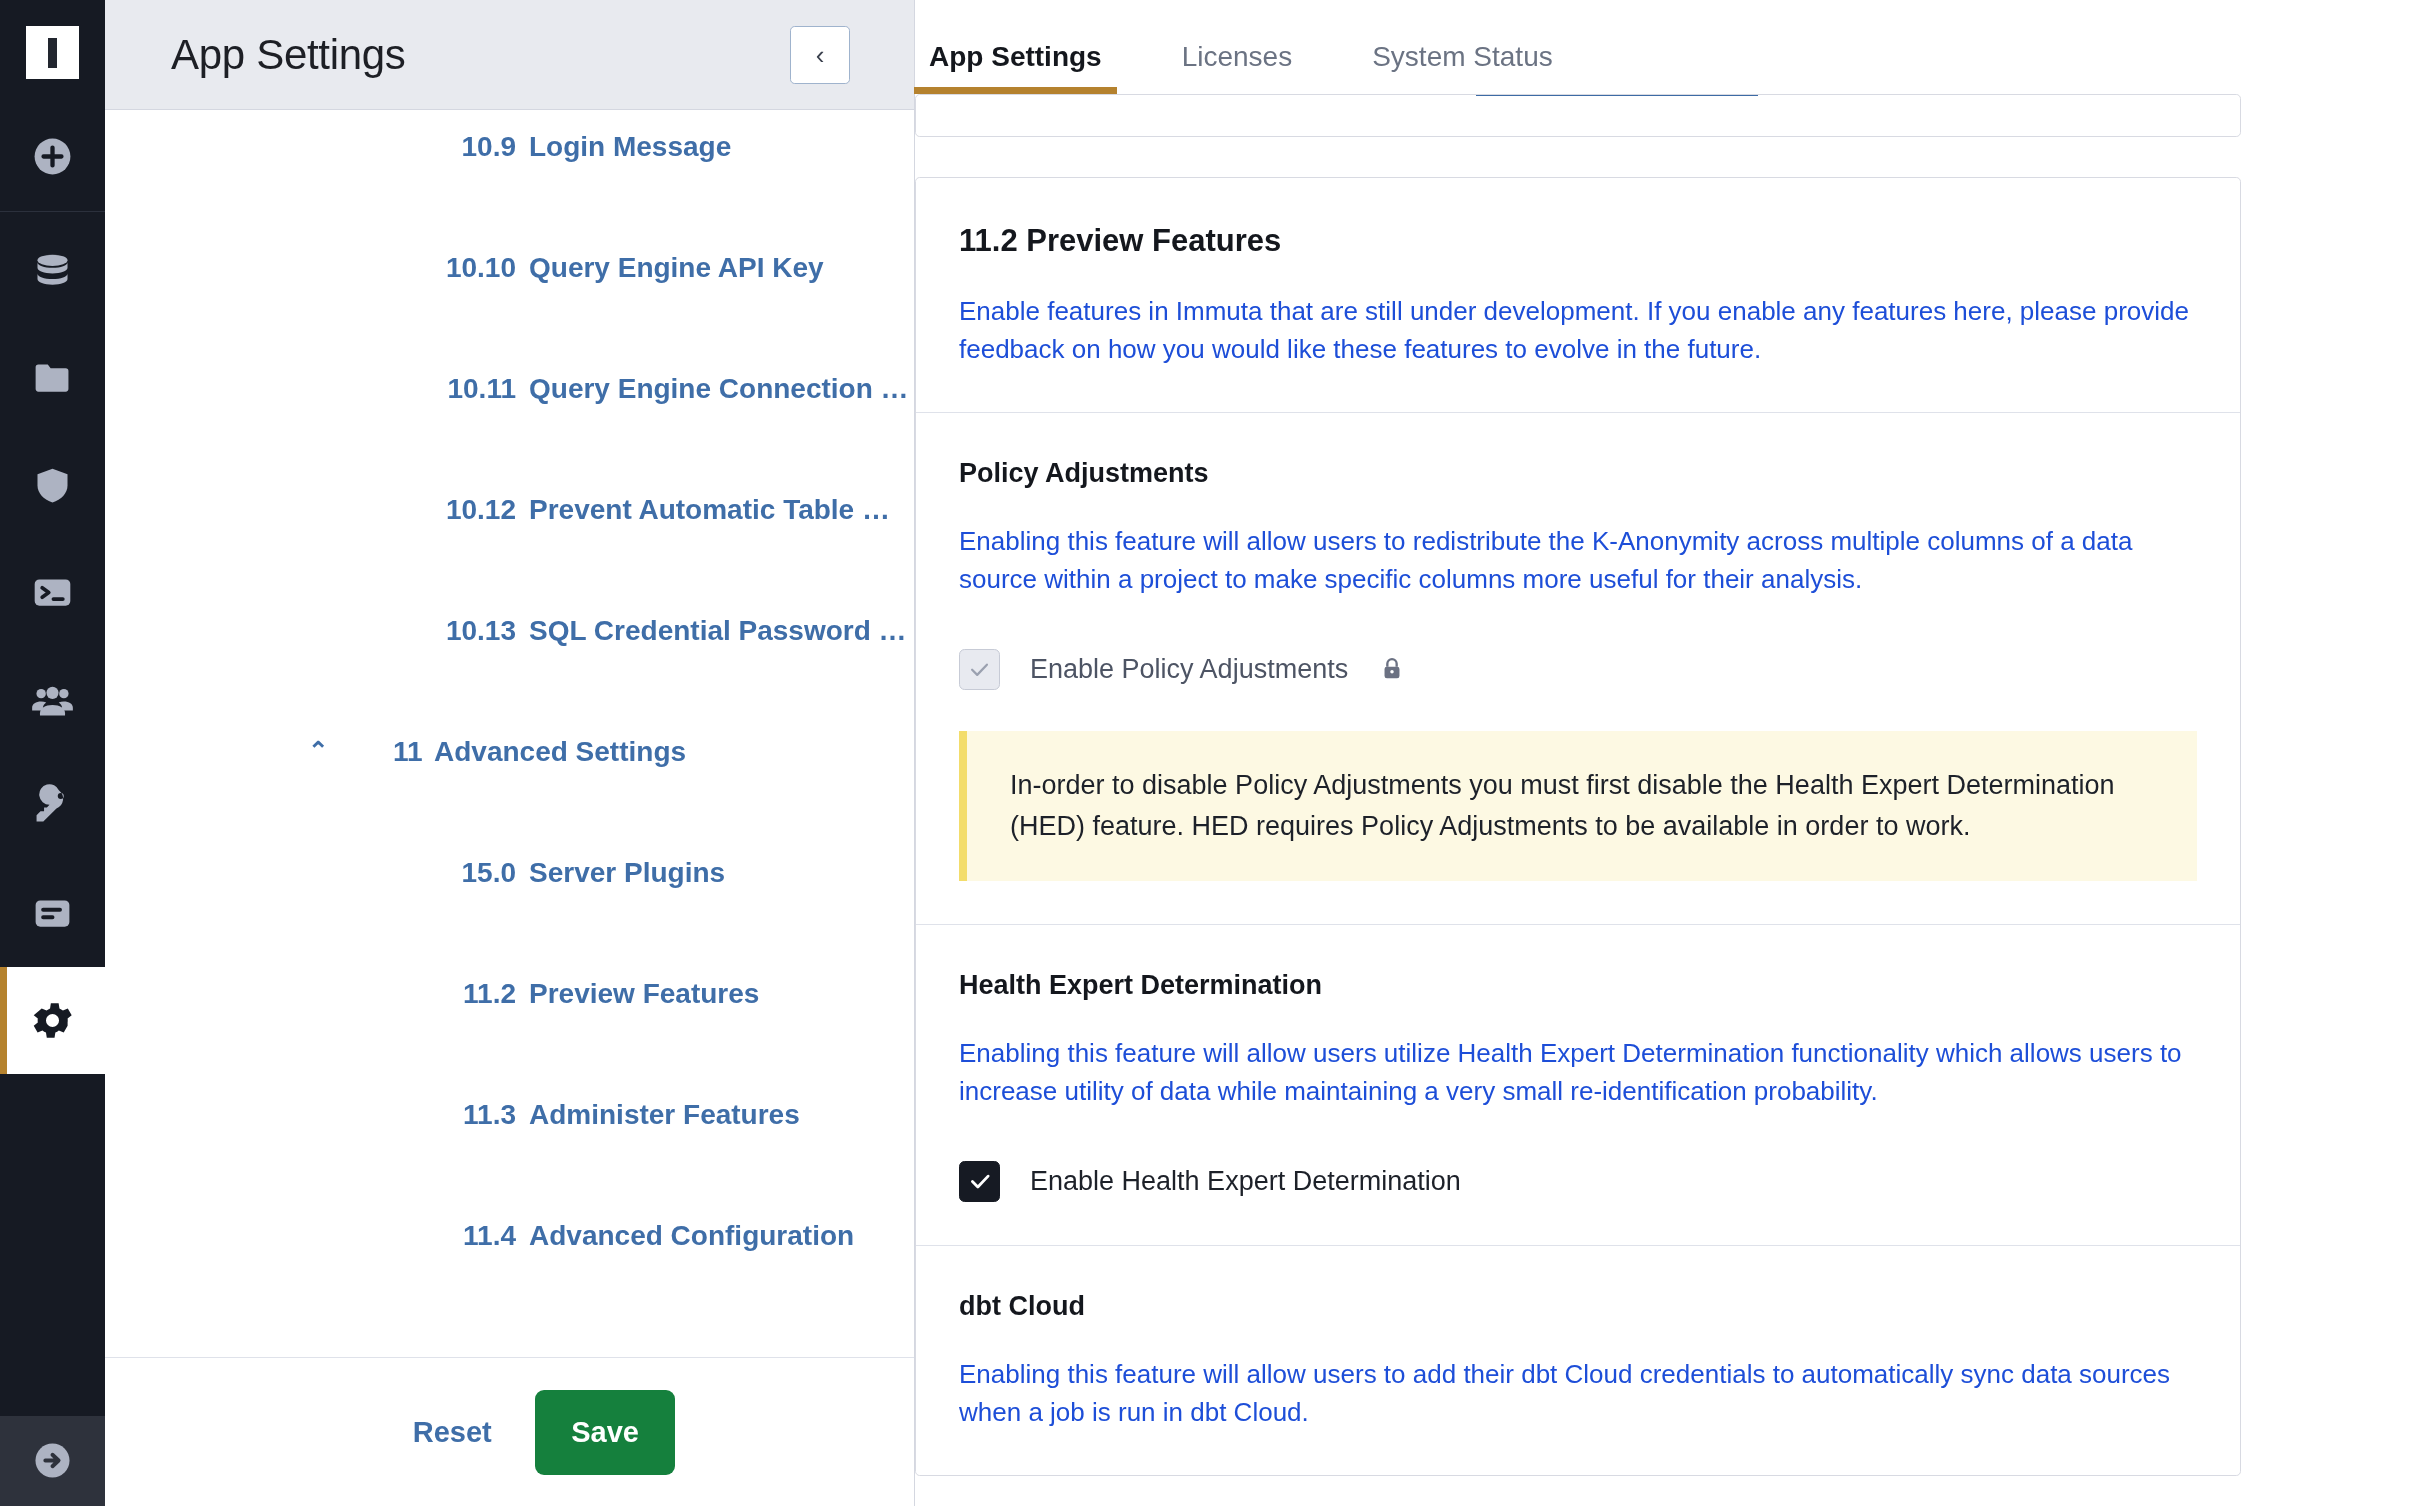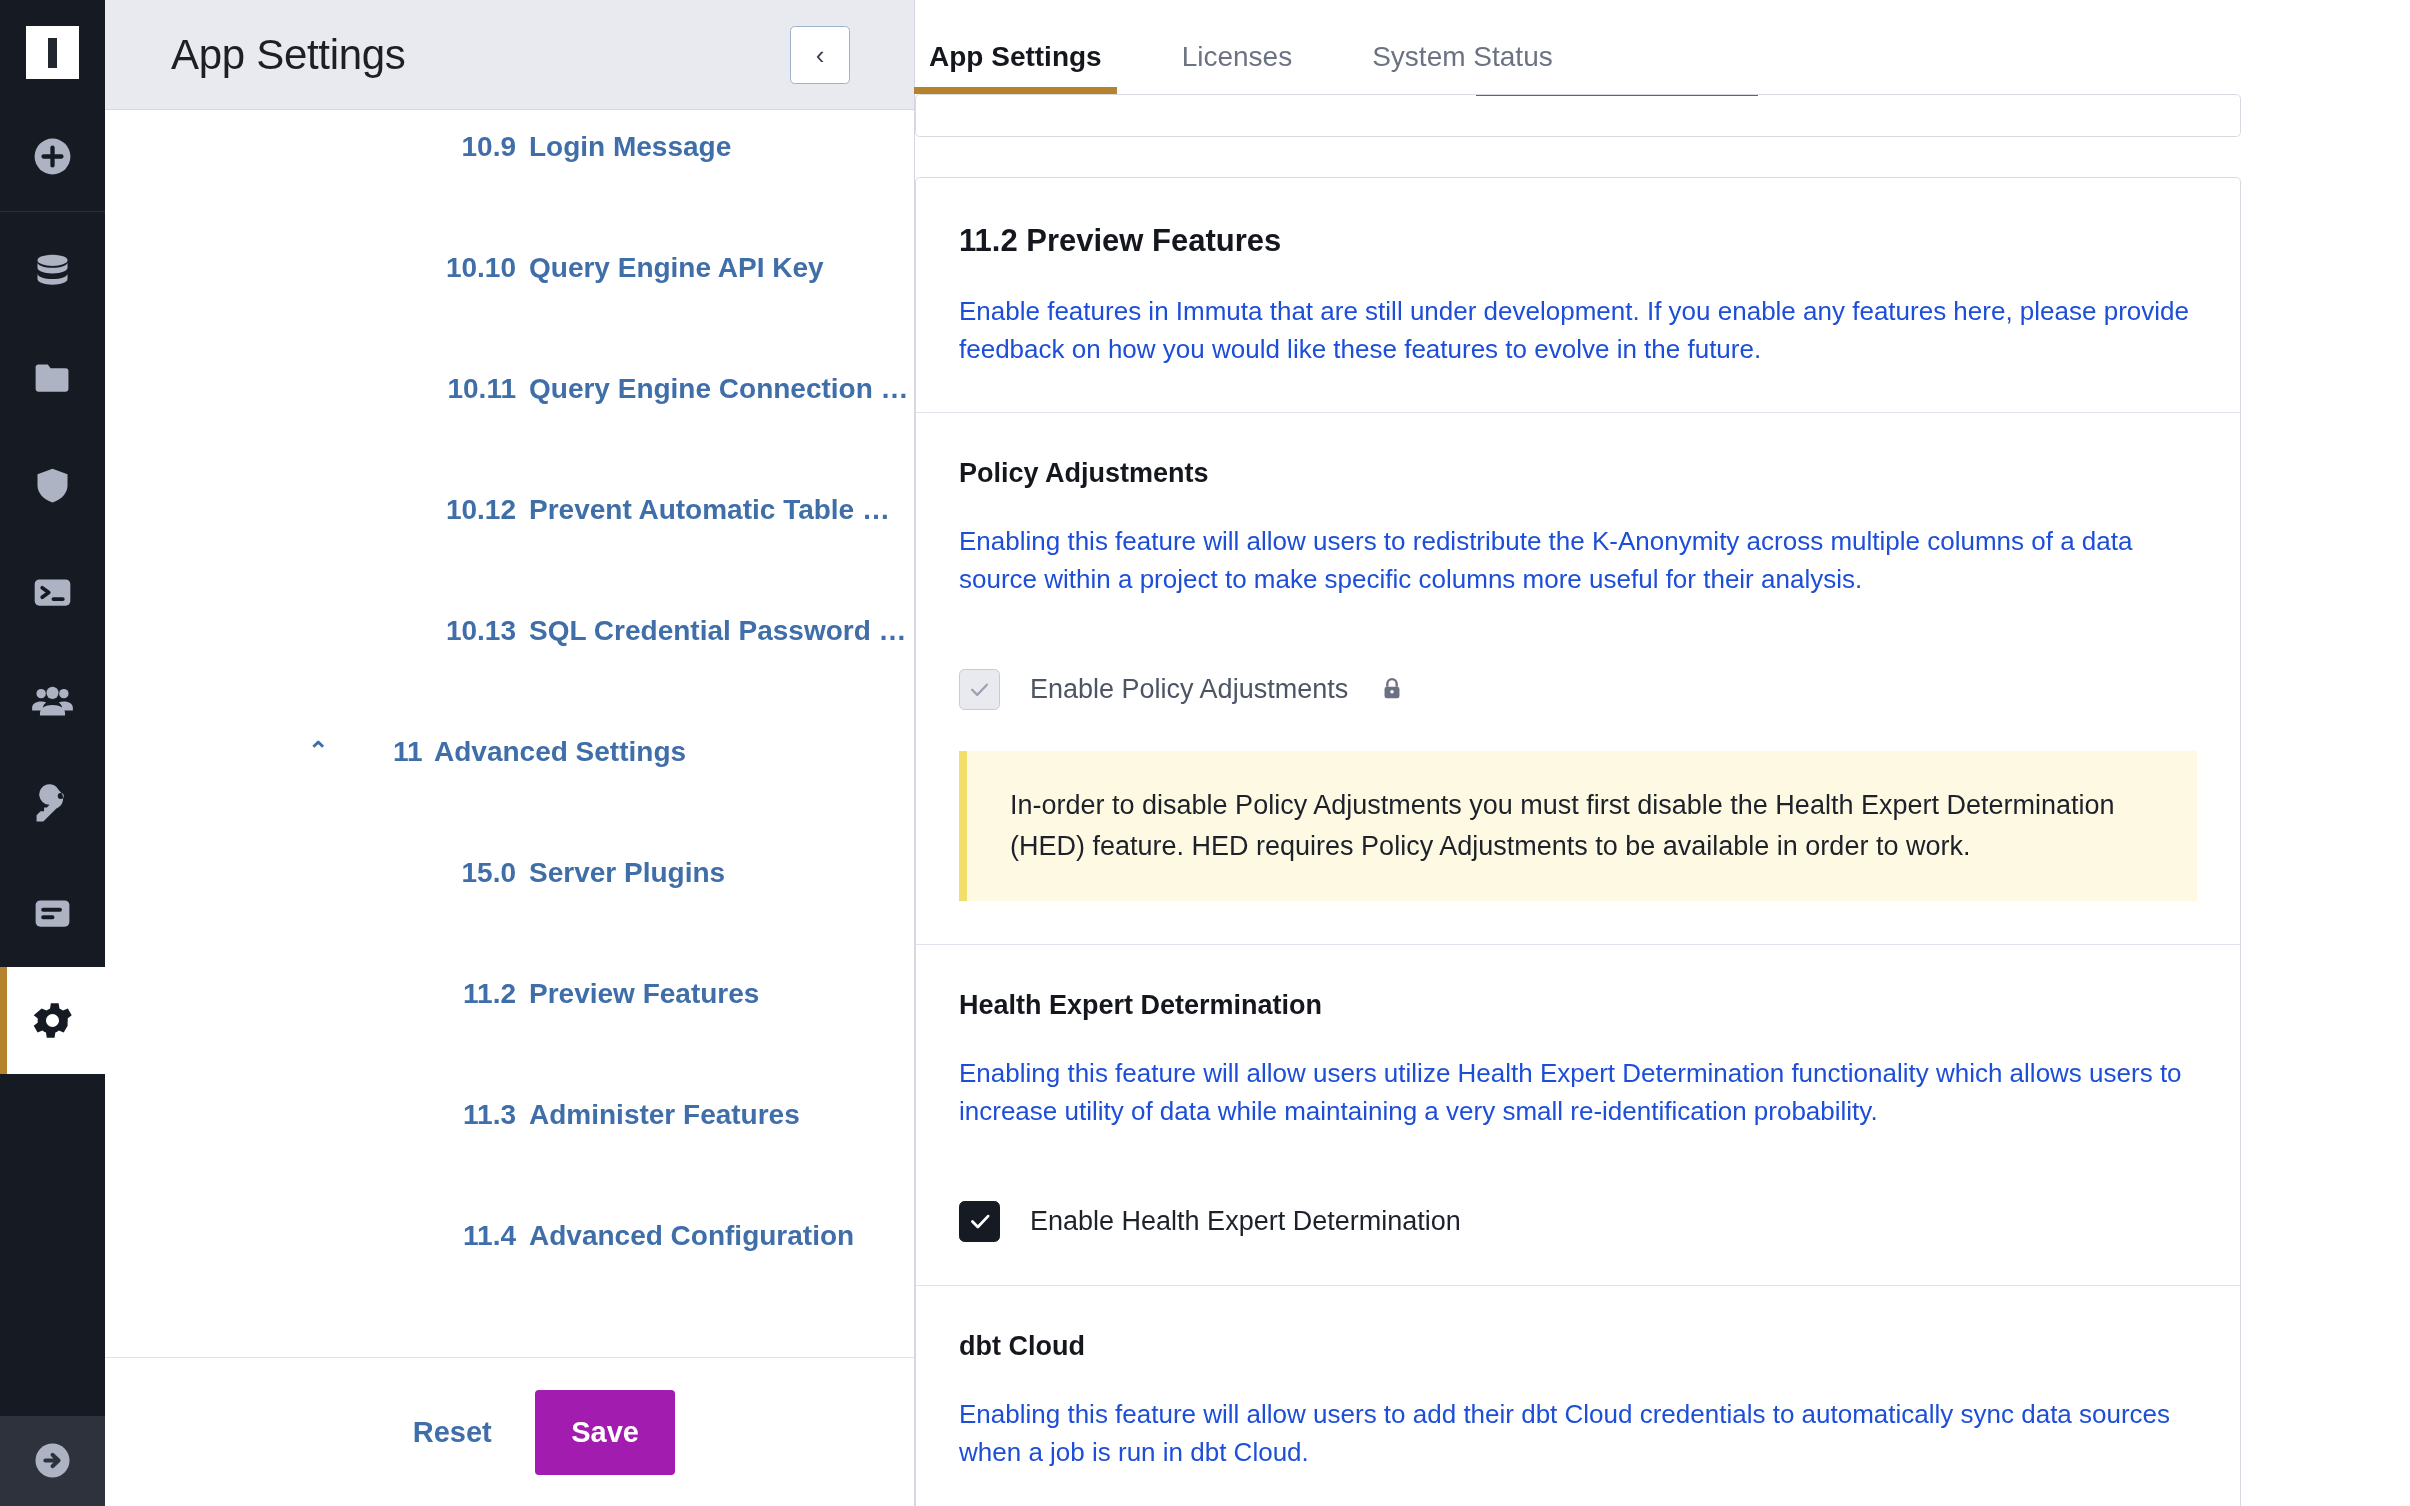--- a/index.html
+++ b/index.html
@@ -134,21 +134,21 @@
     gap: 19px;
     background: #ffffff;
   }
   .btn-reset {
     background: transparent; border: none;
     color: #3f6ea8; font-size: 29px; font-weight: 600;
     padding: 17px 24.5px; cursor: pointer;
     font-family: inherit;
   }
   .btn-save {
-    background: #a21caf; border: none; border-radius: 4px;
+    background: #15803d; border: none; border-radius: 9px;
     color: #ffffff; font-size: 29px; font-weight: 600;
     padding: 26px 36px; cursor: pointer;
     font-family: inherit;
   }
 
   
   .right {
     flex: 1 1 auto;
     height: 1507px;
     background: #ffffff;
@@ -218,21 +218,21 @@
   }
   .sec-body {
     font-size: 26px; line-height: 1.46;
     color: #1d4ed8;
     max-width: 1323px;
   }
 
   .check-row {
     display: flex; align-items: center;
     gap: 30px;
-    margin-top: 70px;
+    margin-top: 50px;
   }
   .cb {
     width: 41px; height: 41px;
     border-radius: 5.6px;
     display: flex; align-items: center; justify-content: center;
     flex: 0 0 41px;
   }
   .cb.disabled {
     background: #e8eaf0;
     border: 0.9px solid #c7cbd6;

